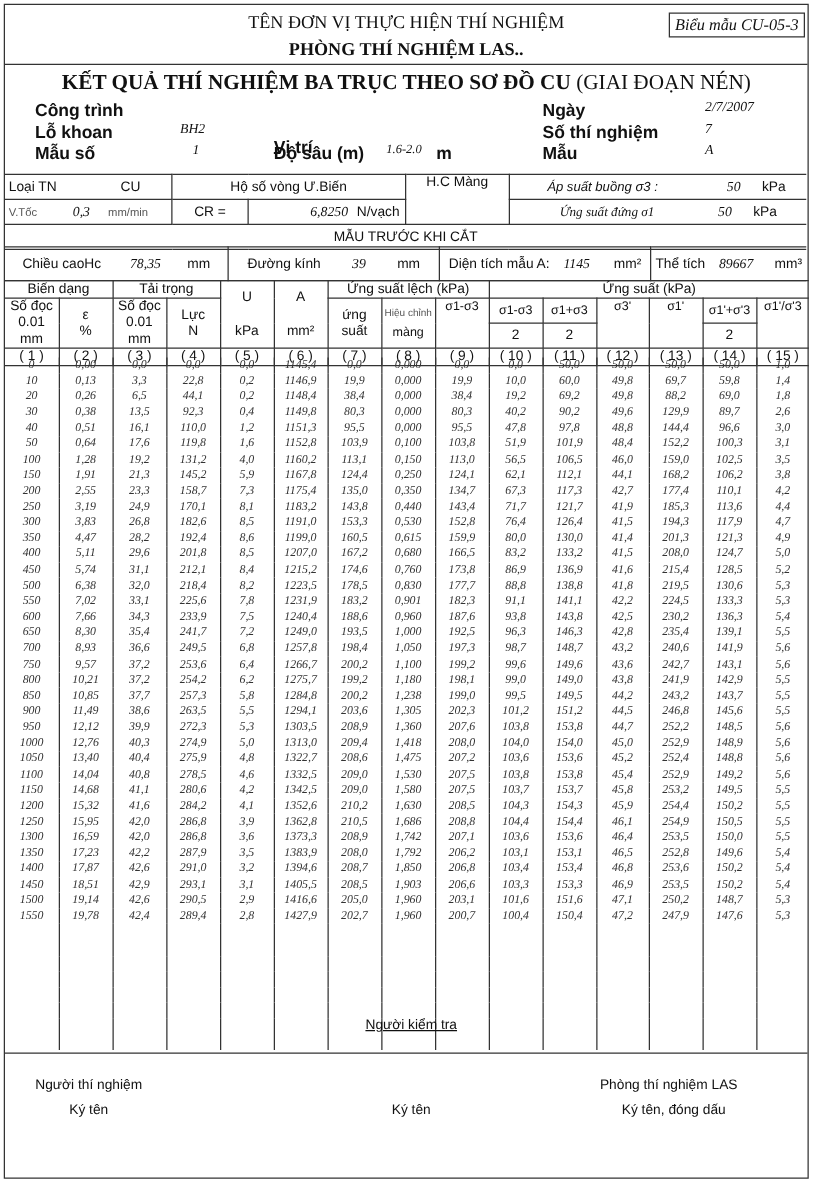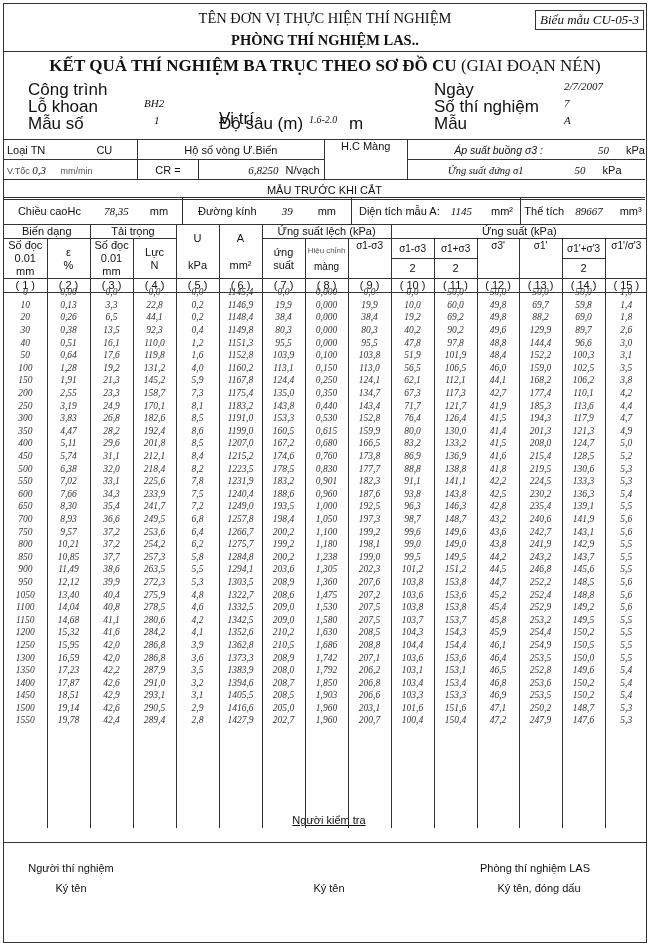--- a/index.html
+++ b/index.html
@@ -7,21 +7,21 @@
   .sheet { position:absolute; left:3px; top:3px; width:644px; height:940px; border:1.5px solid #333; box-sizing:border-box; }
   .abs { position:absolute; white-space:nowrap; }
   .serif { font-family:"Liberation Serif", serif; }
   .it { font-style:italic; }
   .hline { position:absolute; left:0; right:0; height:0; border-top:1.5px solid #333; }
   .org1 { top:6px; left:0; right:0; text-align:center; font-size:14.5px; }
   .org2 { top:28px; left:0; right:0; text-align:center; font-size:14.5px; font-weight:bold; }
   .form-code { top:6px; right:2px; border:1px solid #333; padding:1px 4px; font-size:13px; font-style:italic; font-family:"Liberation Serif", serif; }
   .title { top:52px; left:0; right:0; text-align:center; font-size:17px; }
   .title b { font-weight:bold; }
-  .lbl { font-size:17px; }
+  .lbl { font-size:14px;font-weight:bold; }
   .val { font-size:11px; font-style:italic; font-family:"Liberation Serif", serif; }
   table.grid { position:absolute; border-collapse:collapse; font-size:11px; }
   table.grid td { border:1px solid #333; padding:0; text-align:center; height:19px; }
   .data-table { position:absolute; left:0; top:282px; width:641px; border-collapse:collapse; table-layout:fixed; }
   .data-table td { border-left:1.5px solid #333; text-align:center; font-size:9.5px; font-style:italic; font-family:"Liberation Serif", serif; height:12.6px; padding:0; color:#333; }
   .data-table td:first-child { border-left:none; }
   .hdr-table { position:absolute; left:0; top:220px; width:641px; border-collapse:collapse; table-layout:fixed; }
   .hdr-table td { border:1px solid #333; text-align:center; font-size:11px; padding:0; line-height:13px; }
   .hdr-table tr:first-child td { border-top:1.5px solid #333; }
   .sig { font-size:11px; text-align:center; }
@@ -59,30 +59,30 @@
 
   <table class="grid" style="left:0;top:135px;width:641px;">
     <tbody>
         <tr>
       <td style="width:130px;text-align:left;padding-left:3px;border-left:none;">
         <span>Loại TN</span>
         <span style="margin-left:48px;">CU</span>
       </td>
       <td colspan="2" style="width:177px;">Hộ số vòng Ư.Biến</td>
       <td rowspan="2" style="width:82px;vertical-align:top;">H.C Màng</td>
-      <td style="text-align:right;padding-left:30px;border-right:none;">
+      <td style="text-align:left;padding-left:30px;border-right:none;">
         <span class="it" style="font-size:10.5px;">Áp suất buồng σ3 :</span>
         <span class="val" style="margin-left:52px;">50</span>
         <span style="margin-left:14px;">kPa</span>
       </td>
     </tr>
     <tr>
       <td style="text-align:left;padding-left:3px;font-size:9px;color:#555;border-left:none;">
         <span>V.Tốc</span>
-        <span class="val" style="color:#111;">0,3</span>
+        <span class="val" style="margin-left:26px;color:#111;">0,3</span>
         <span style="margin-left:12px;">mm/min</span>
       </td>
       <td style="width:60px;">CR =</td>
       <td style="text-align:right;padding-right:4px;">
         <span class="val">6,8250</span>
         <span style="margin-left:4px;">N/vạch</span>
       </td>
       <td style="text-align:left;padding-left:40px;border-right:none;">
         <span class="it" style="font-size:10.5px;font-family:Liberation Serif, serif;">Ứng suất đứng σ1</span>
         <span class="val" style="margin-left:48px;">50</span>
@@ -634,20 +634,37 @@
           <td>1,360</td>
           <td>207,6</td>
           <td>103,8</td>
           <td>153,8</td>
           <td>44,7</td>
           <td>252,2</td>
           <td>148,5</td>
           <td>5,6</td>
         </tr>
         <tr>
+          <td>1000</td>
+          <td>12,76</td>
+          <td>40,3</td>
+          <td>274,9</td>
+          <td>5,0</td>
+          <td>1313,0</td>
+          <td>209,4</td>
+          <td>1,418</td>
+          <td>208,0</td>
+          <td>104,0</td>
+          <td>154,0</td>
+          <td>45,0</td>
+          <td>252,9</td>
+          <td>148,9</td>
+          <td>5,6</td>
+        </tr>
+        <tr>
           <td>1050</td>
           <td>13,40</td>
           <td>40,4</td>
           <td>275,9</td>
           <td>4,8</td>
           <td>1322,7</td>
           <td>208,6</td>
           <td>1,475</td>
           <td>207,2</td>
           <td>103,6</td>

